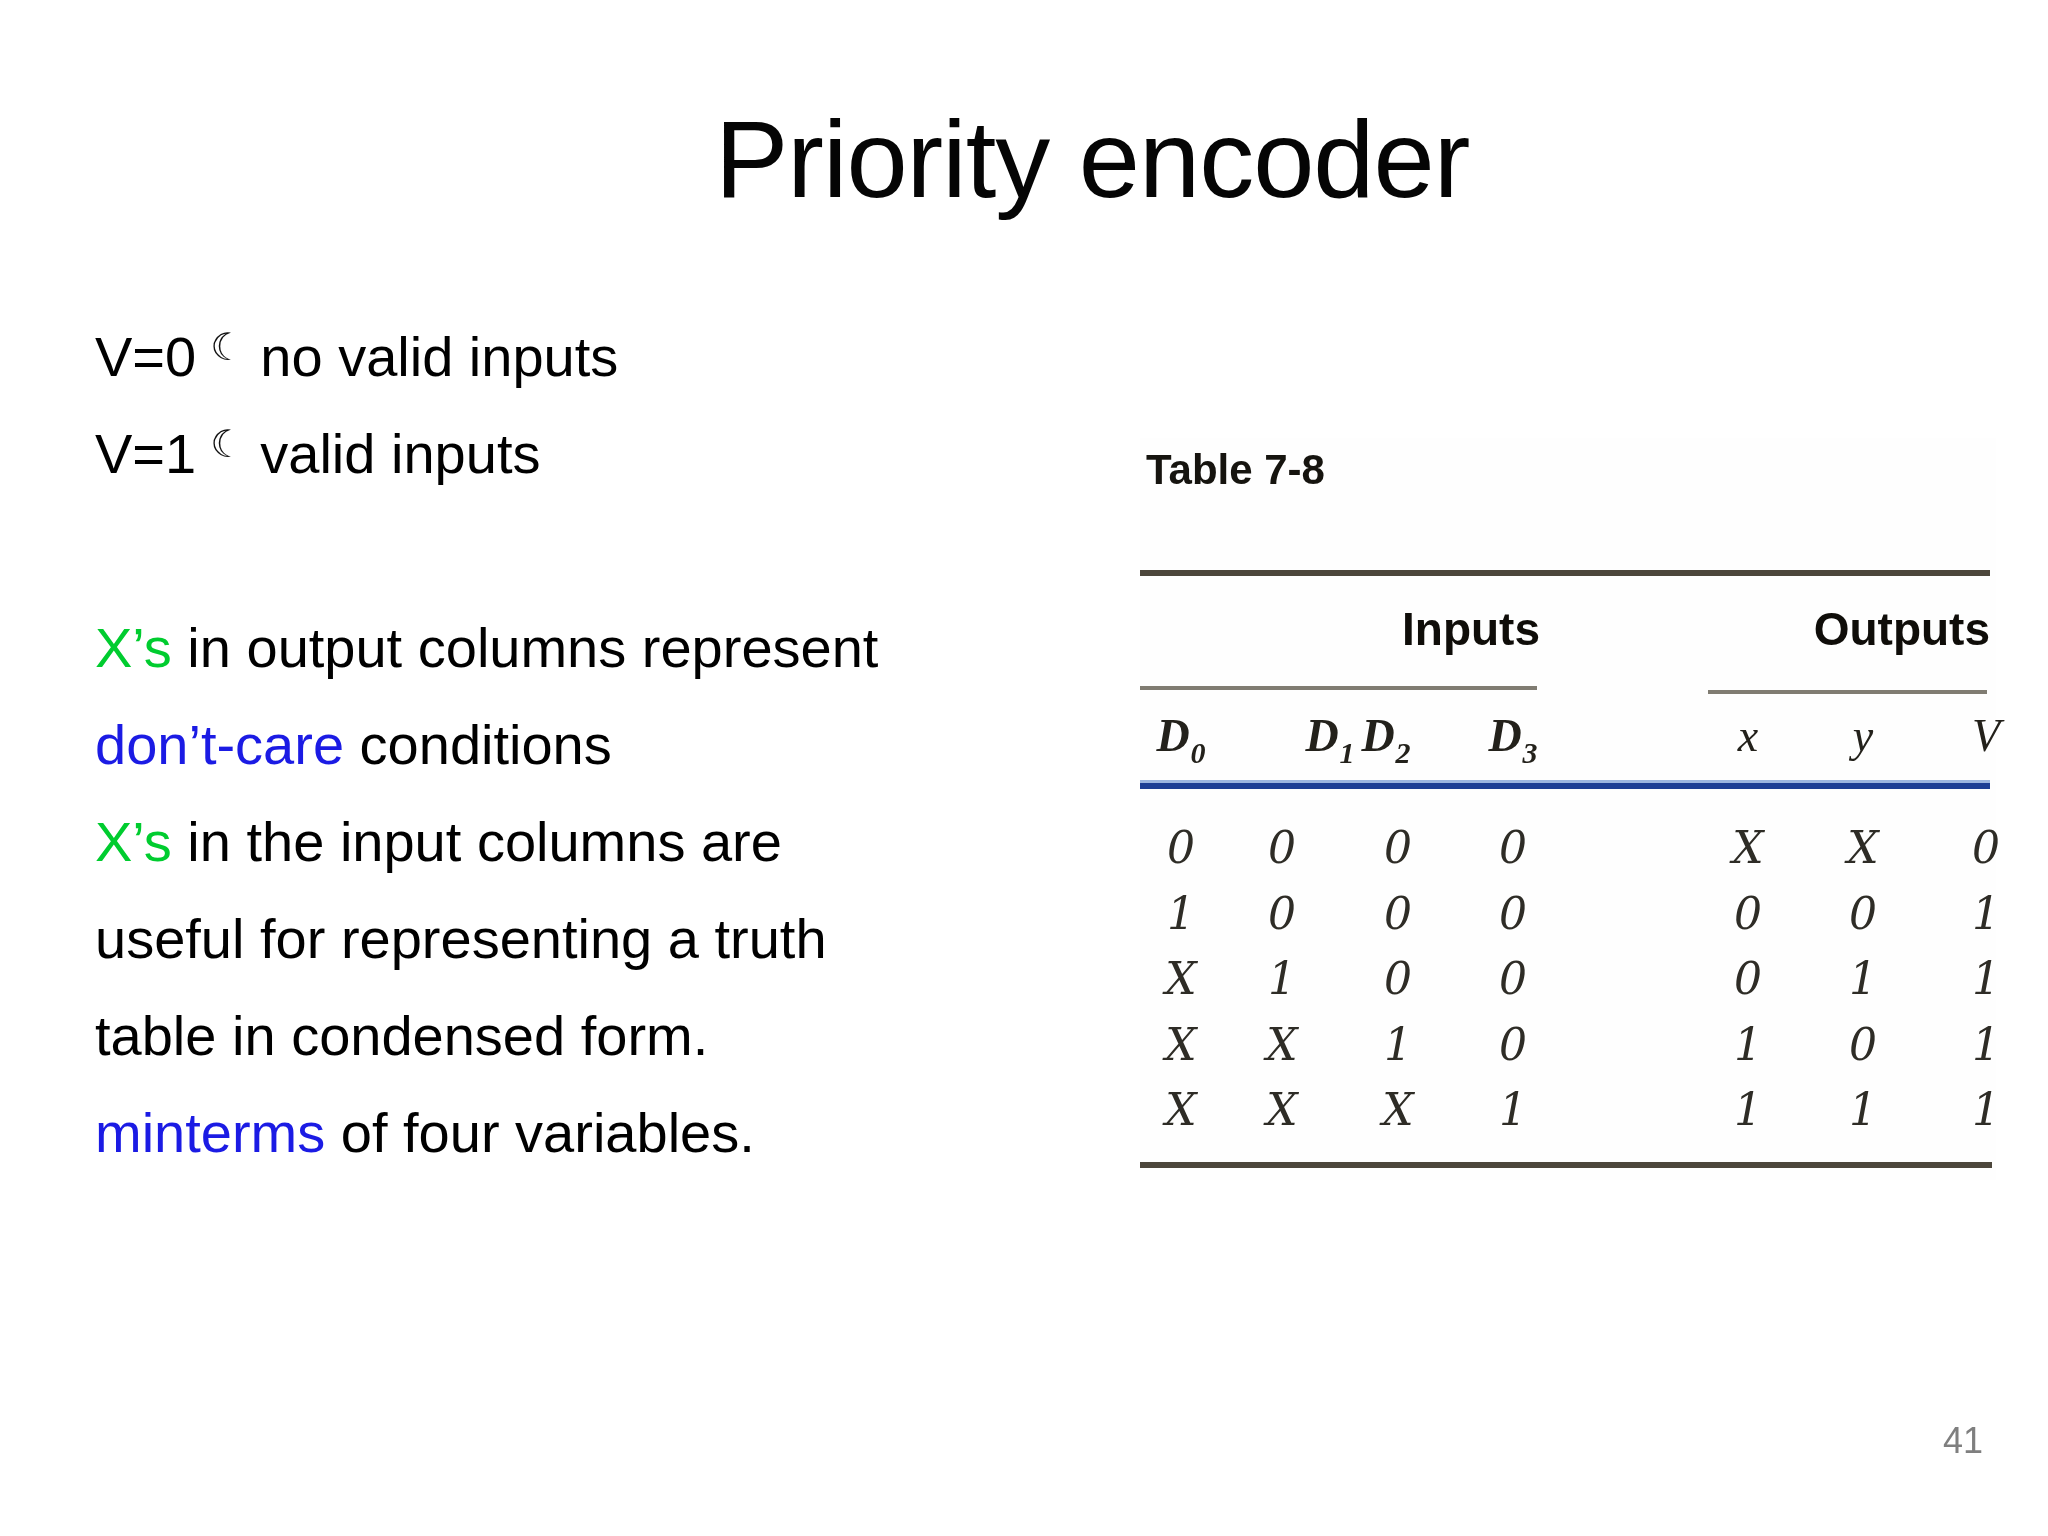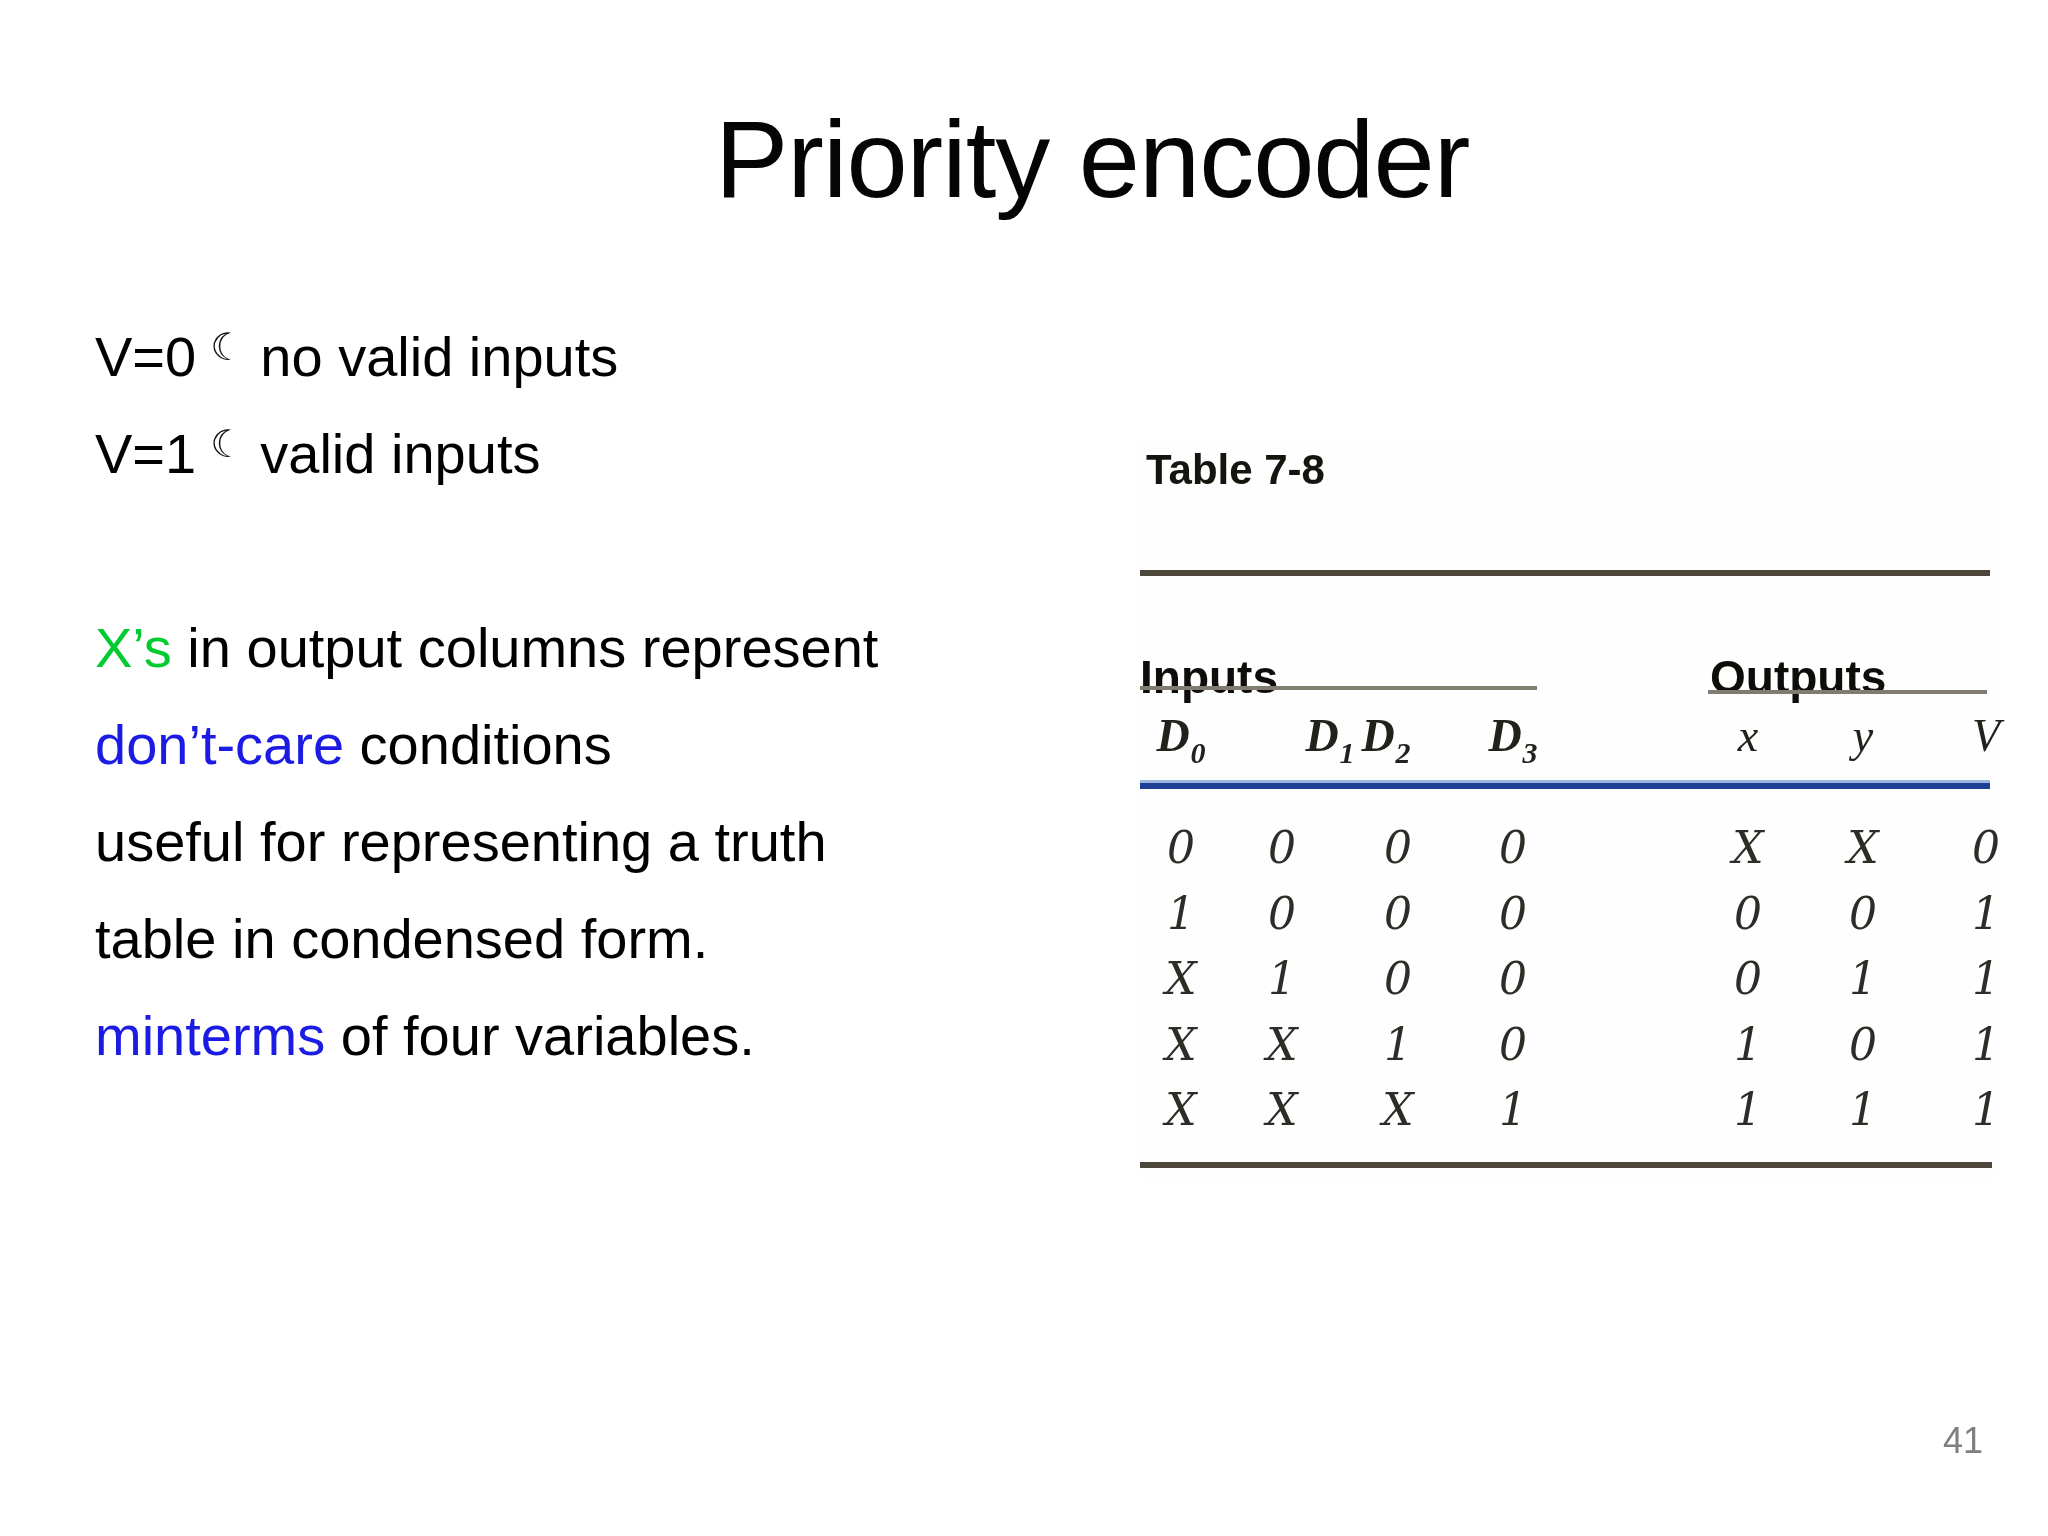--- a/index.html
+++ b/index.html
@@ -43,22 +43,22 @@
   .rule-top{left:0;top:132px;width:850px;height:6px;}
   .rule-bottom{left:0;top:724px;width:852px;height:6px;}
   .rule-sub{height:4px;background:#807c72;}
   .rule-inputs{left:0;top:248px;width:397px;}
   .rule-outputs{left:568px;top:252px;width:279px;}
   .rule-blue{
     left:0;top:342px;width:850px;height:9px;
     background:linear-gradient(to bottom,#9db6e0 0 3px,var(--rule-blue,#1e3f95) 3px 100%);
   }
   .group-head{
-    position:absolute;top:164px;text-align:left;
-    font-size:46px;font-weight:bold;color:#0f0d09;margin-top:48px;
+    position:absolute;top:164px;text-align:right;
+    font-size:46px;font-weight:bold;color:#0f0d09;
   }
   .group-inputs{left:0;width:400px;}
   .group-outputs{left:570px;width:280px;}
   .table-header-row,.trow{position:absolute;left:0;width:100%;}
   .table-header-row{top:272px;height:56px;}
   .th{
     position:absolute;transform:translateX(-50%);
     font-family:"Liberation Serif",serif;font-style:italic;
     font-size:46px;line-height:52px;color:#23211b;white-space:nowrap;
   }
@@ -79,20 +79,21 @@
 <body>
 
 <div class="title">Priority encoder</div>
 
 <div class="left-block">
   <div class="line"><span>V=0</span><span class="moon">☾</span><span>no valid inputs</span></div>
   <div class="line"><span>V=1</span><span class="moon">☾</span><span>valid inputs</span></div>
   <div class="line"></div>
   <div class="line"><span class="green">X’s</span><span> in output columns represent</span></div>
   <div class="line"><span class="blue">don’t-care</span><span> conditions</span></div>
+  <div class="line"><span class="green">X’s</span><span> in the input columns are</span></div>
   <div class="line">useful for representing a truth</div>
   <div class="line">table in condensed form.</div>
   <div class="line"><span class="blue">minterms</span><span> of four variables.</span></div>
 </div>
 
 <div class="table-fig">
   <div class="tf-label">Table 7-8</div>
   <div class="rule rule-top"></div>
   <div class="group-head group-inputs">Inputs</div>
   <div class="group-head group-outputs">Outputs</div>

